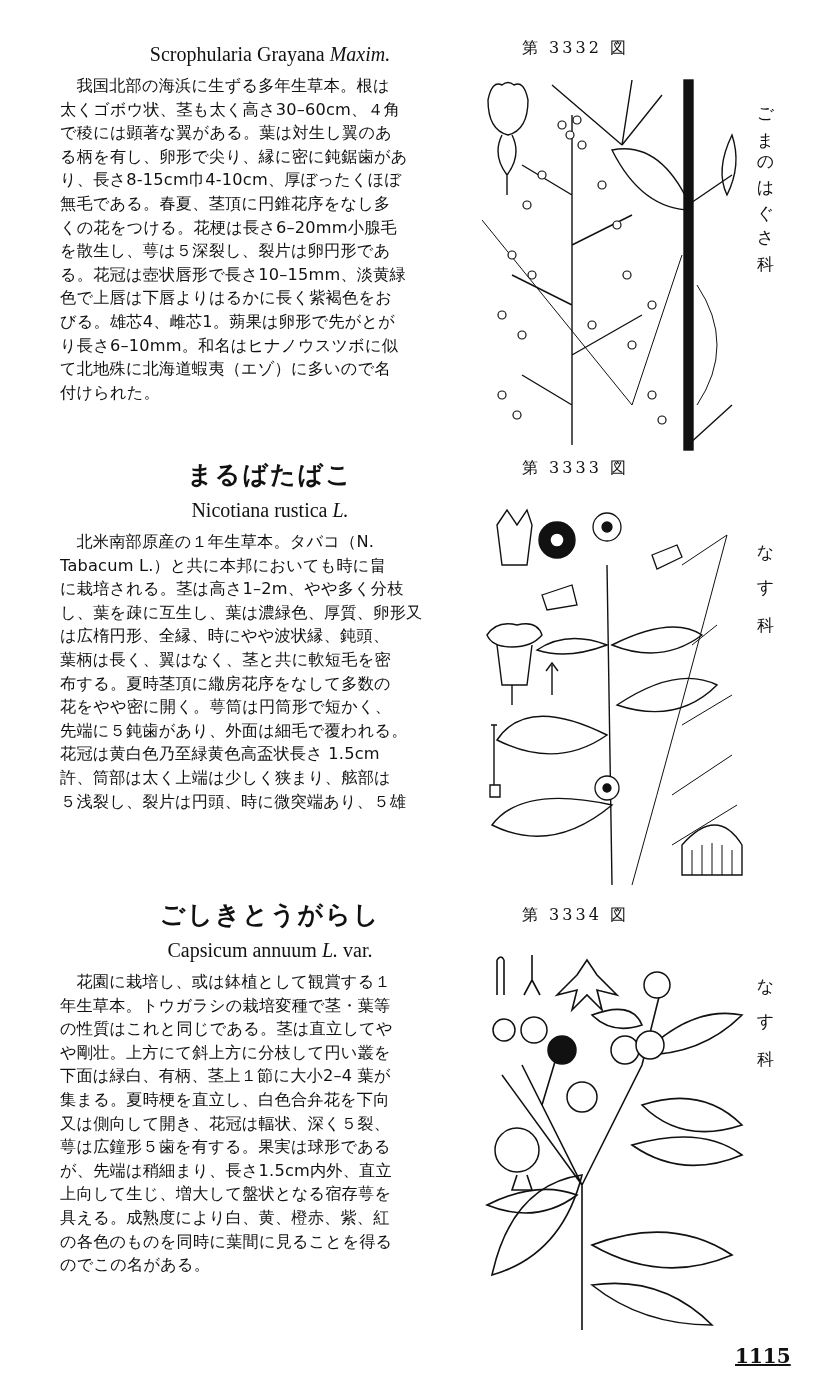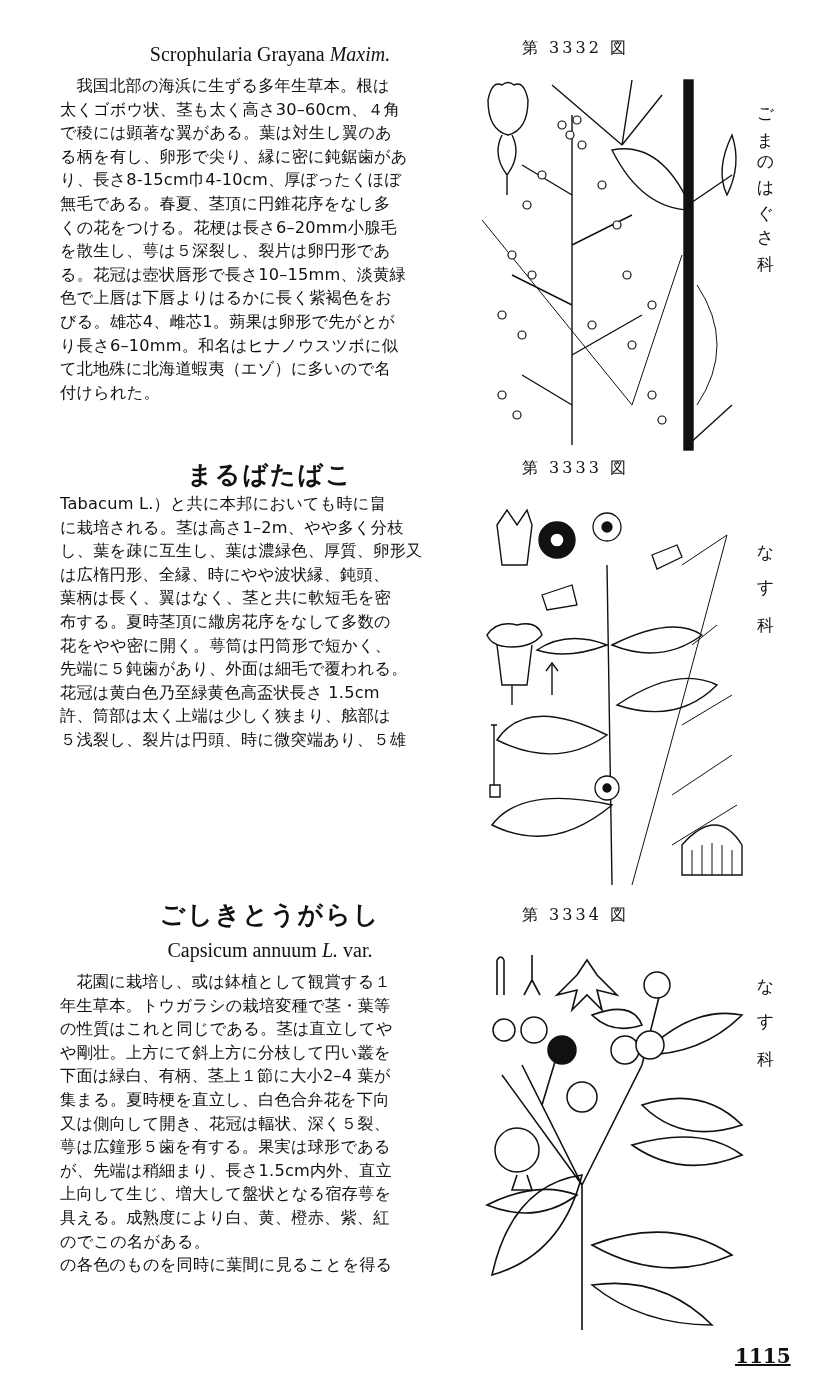--- a/index.html
+++ b/index.html
@@ -74,21 +74,26 @@
       <circle cx="150" cy="270" r="4"></circle>
     <circle cx="20" cy="320" r="4"></circle>
       <circle cx="35" cy="340" r="4"></circle>
       <circle cx="170" cy="320" r="4"></circle>
       <circle cx="180" cy="345" r="4"></circle>
   </g>
 </svg>
 
 <div class="entry" style="top:458px;">
   <h2 class="jp-title">まるばたばこ</h2>
+  <div class="sci-name">
+    <span>Nicotiana rustica</span>
+    <span class="auth">L.</span>
+  </div>
   <div class="body-text">
+    <span class="line">　北米南部原産の１年生草本。タバコ（N.</span>
     <span class="line">Tabacum L.）と共に本邦においても時に畠</span>
     <span class="line">に栽培される。茎は高さ1–2m、やや多く分枝</span>
     <span class="line">し、葉を疎に互生し、葉は濃緑色、厚質、卵形又</span>
     <span class="line">は広楕円形、全縁、時にやや波状縁、鈍頭、</span>
     <span class="line">葉柄は長く、翼はなく、茎と共に軟短毛を密</span>
     <span class="line">布する。夏時茎頂に繖房花序をなして多数の</span>
     <span class="line">花をやや密に開く。萼筒は円筒形で短かく、</span>
     <span class="line">先端に５鈍歯があり、外面は細毛で覆われる。</span>
     <span class="line">花冠は黄白色乃至緑黄色高盃状長さ 1.5cm</span>
     <span class="line">許、筒部は太く上端は少しく狭まり、舷部は</span>
@@ -139,22 +144,22 @@
     <span class="line">年生草本。トウガラシの栽培変種で茎・葉等</span>
     <span class="line">の性質はこれと同じである。茎は直立してや</span>
     <span class="line">や剛壮。上方にて斜上方に分枝して円い叢を</span>
     <span class="line">下面は緑白、有柄、茎上１節に大小2–4 葉が</span>
     <span class="line">集まる。夏時梗を直立し、白色合弁花を下向</span>
     <span class="line">又は側向して開き、花冠は輻状、深く５裂、</span>
     <span class="line">萼は広鐘形５歯を有する。果実は球形である</span>
     <span class="line">が、先端は稍細まり、長さ1.5cm内外、直立</span>
     <span class="line">上向して生じ、増大して盤状となる宿存萼を</span>
     <span class="line">具える。成熟度により白、黄、橙赤、紫、紅</span>
+    <span class="line">の各色のものを同時に葉間に見ることを得る</span>
     <span class="line">のでこの名がある。</span>
-    <span class="line">の各色のものを同時に葉間に見ることを得る</span>
   </div>
 </div>
 <div class="fig-label" style="top:905px;">第 3334 図</div>
 <div class="family" style="top:966px;letter-spacing:16px;">なす科</div>
 <svg class="illus" style="top:945px;height:390px;" viewBox="0 0 268 390">
   <g fill="none" stroke="#111" stroke-width="1.6">
     <path d="M100 385 L100 240 L60 160 M100 240 L160 120 L180 40 M100 240 L20 130"></path>
     <path d="M60 160 L40 120 M60 160 L75 110"></path>
     <path d="M100 230 q-70 10 -90 100 q70 -20 90 -100z"></path>
     <path d="M160 160 q60 -20 100 20 q-60 20 -100 -20z"></path>

